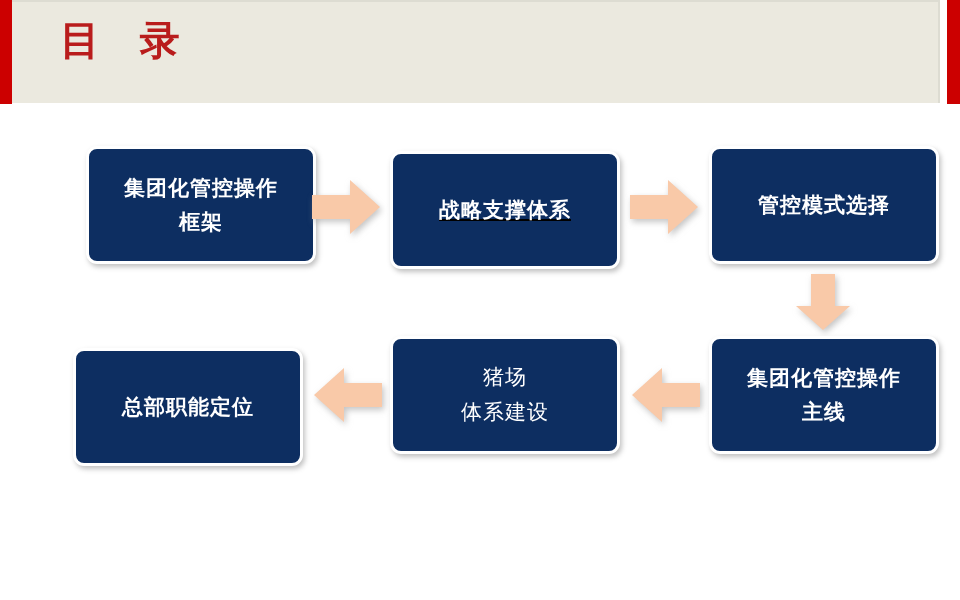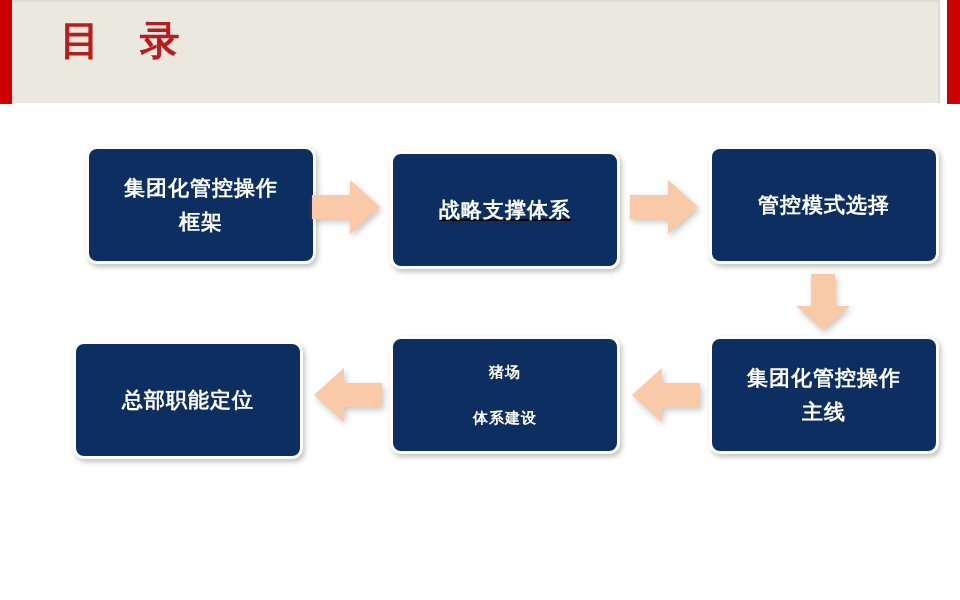--- a/index.html
+++ b/index.html
@@ -80,23 +80,23 @@
     color: #FFFFFF;
     font-size: 21px;
     font-weight: bold;
     line-height: 34px;
     letter-spacing: 1px;
     white-space: pre-line;
     font-family: "DejaVu Sans", "Liberation Sans", sans-serif;
     padding: 0 10px;
   }
   .flow-box-label.regular {
-    font-weight: bold;
-    font-size: 15px;
-    line-height: 46px;
+    font-weight: normal;
+    font-size: 21px;
+    line-height: 35px;
   }
 
   
   .arrow {
     position: absolute;
     filter: drop-shadow(2px 3px 3px rgba(150,150,150,0.55));
   }
   .arrow svg {
     display: block;
   }
@@ -138,21 +138,21 @@
   <div class="flow-box" style="left:709px; top:146px; width:230px; height:118px;">
     <span class="flow-box-label">管控模式选择</span>
   </div>
 
   <div class="arrow" style="left:793px; top:272px;">
     <svg width="60" height="60" viewBox="0 0 60 60">
       <path d="M18,2 L42,2 L42,34 L57,34 L30,58 L3,34 L18,34 Z" fill="#F9C9A8"></path>
     </svg>
   </div>
 
-  <div class="flow-box" style="left:73px; top:341px; width:230px; height:118px;">
+  <div class="flow-box" style="left:73px; top:348px; width:230px; height:118px;">
     <span class="flow-box-label">总部职能定位</span>
   </div>
 
   <div class="arrow" style="left:312px; top:366px;">
     <svg width="72" height="58" viewBox="0 0 72 58">
       <path d="M70,17 L32,17 L32,2 L2,29 L32,56 L32,41 L70,41 Z" fill="#F9C9A8"></path>
     </svg>
   </div>
 
   <div class="flow-box" style="left:390px; top:336px; width:230px; height:118px;">

